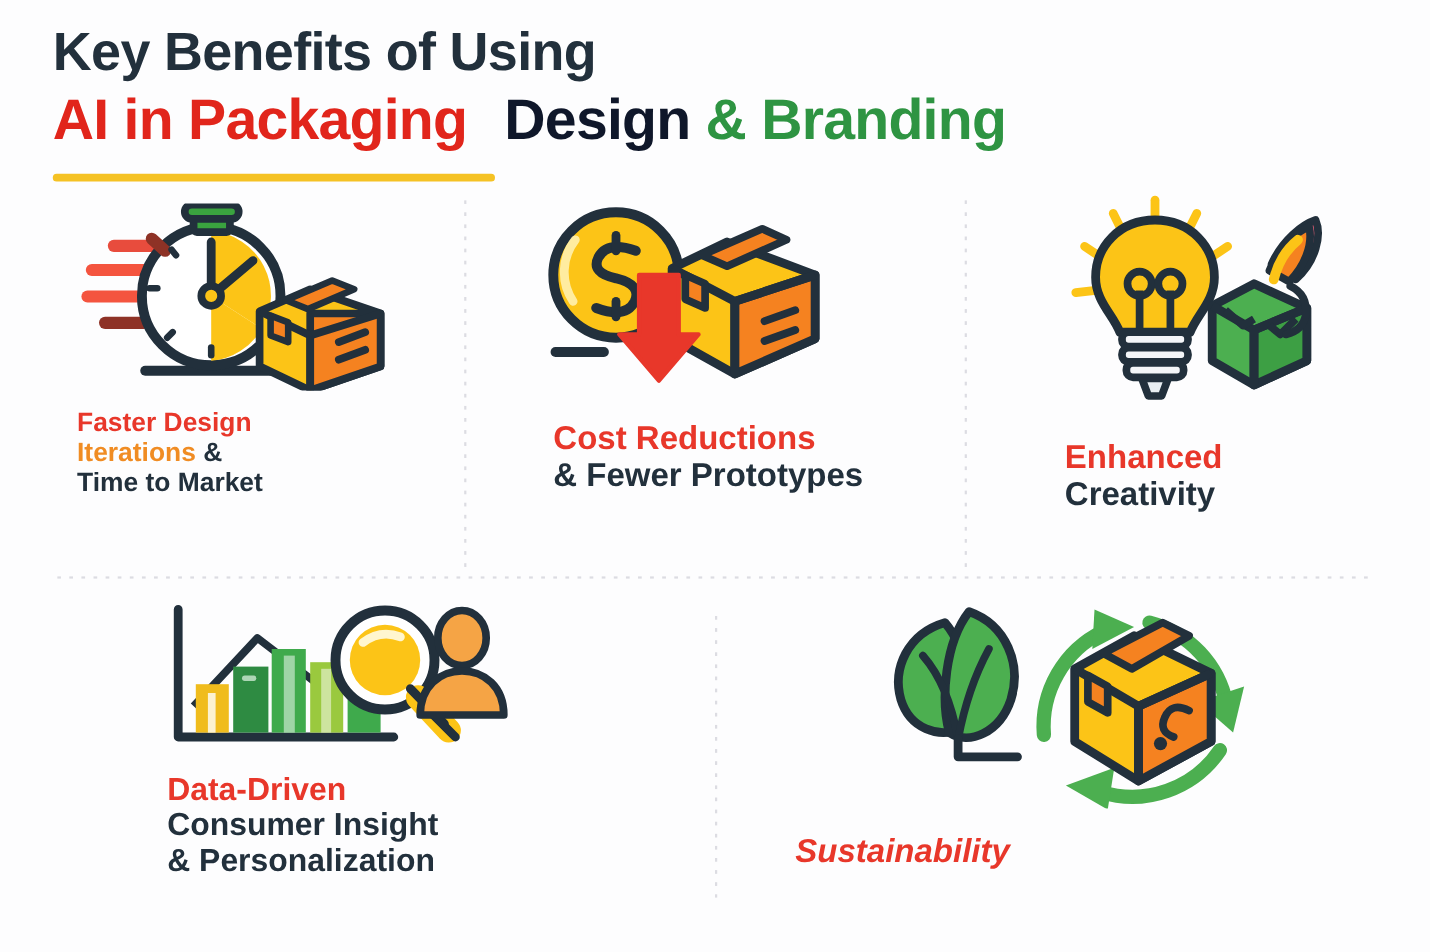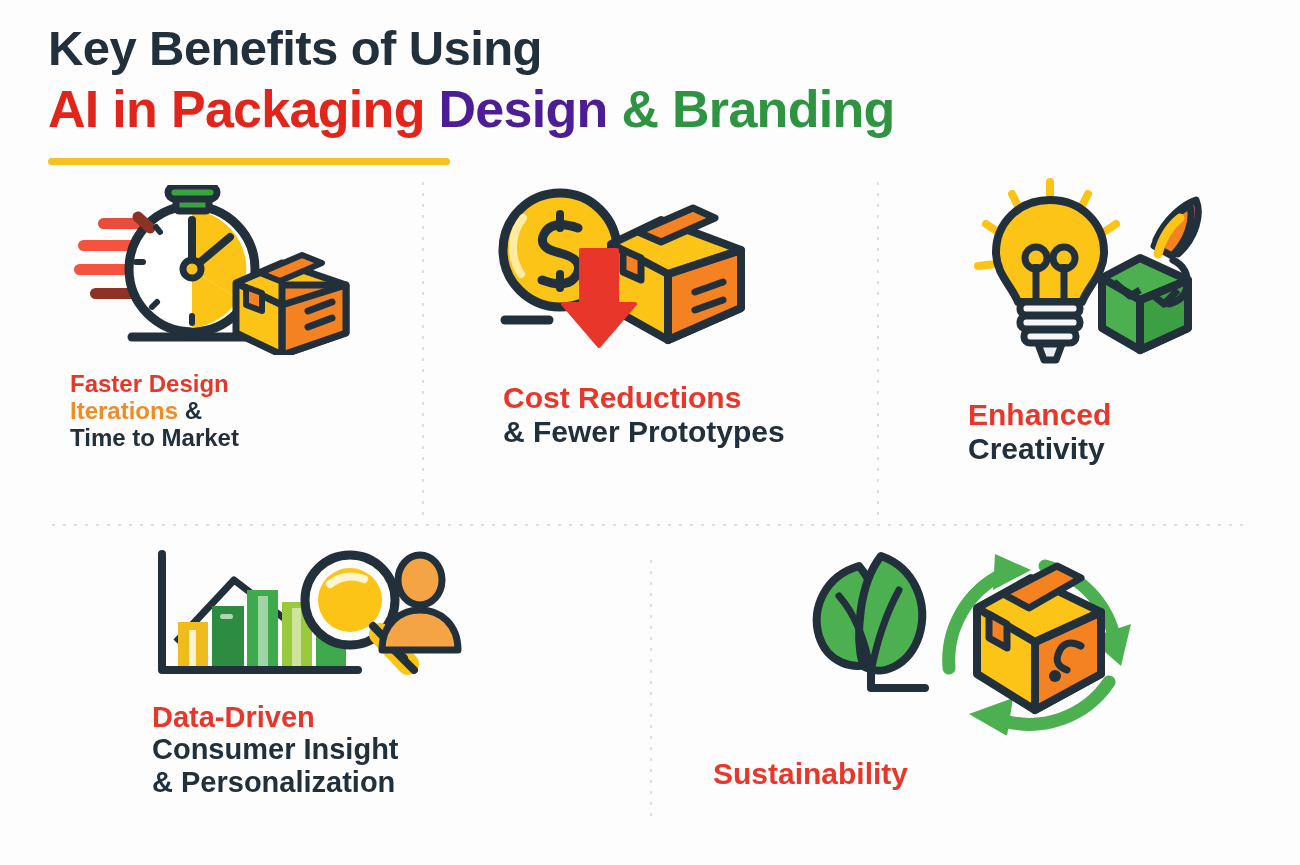--- a/index.html
+++ b/index.html
@@ -15,21 +15,21 @@
   .title-block { position: absolute; left: 48px; top: 24px; }
   .title-line1 {
     font-size: 49px; font-weight: 700; color: #22303c;
     letter-spacing: -0.6px; line-height: 1.0; white-space: nowrap;
   }
   .title-line2 {
     font-size: 52px; font-weight: 700; line-height: 1.05;
     letter-spacing: -0.7px; margin-top: 9px; white-space: nowrap;
   }
   .t-red    { color: #e1251b; }
-  .t-orange { color: #4c1d95; }
+  .t-orange { color: #0f172a; margin-left: 20px; }
   .t-green  { color: #2e9442; }
   .title-underline {
     position: absolute; left: 48px; top: 158px;
     width: 402px; height: 7px; background: #f5c224; border-radius: 4px;
   }
 
   
   .v-div {
     position: absolute; width: 2px;
     background-image: linear-gradient(to bottom, #dcdce2 0 3px, transparent 3px 11px);
@@ -57,21 +57,21 @@
   #card1 { left: 70px;  top: 185px; }
   #card1 .caption { margin-top: 12px; font-size: 24px; }
   #card2 { left: 483px; top: 188px; }
   #card2 .caption { margin-top: 24px; font-size: 30px; margin-left: 20px; }
   #card3 { left: 968px; top: 170px; }
   #card3 .caption { margin-top: 24px; font-size: 30px; }
   #card4 { left: 152px; top: 548px; }
   #card4 .caption { margin-top: 14px; font-size: 29px; }
   #card5 { left: 705px; top: 550px; }
   #card5 .caption { margin-top: 18px; font-size: 30px; }
-  #card5 .caption { position: relative; left: 8px; }
+  #card5 .caption { position: relative; left: 18px; font-style: italic; }
 </style>
 </head>
 <body>
 
 <div id="root">
 
   <div class="title-block">
     <div class="title-line1">Key Benefits of Using</div>
     <div class="title-line2"><span class="t-red">AI in Packaging</span> <span class="t-orange">Design</span> <span class="t-green">&amp; Branding</span></div>
   </div>

